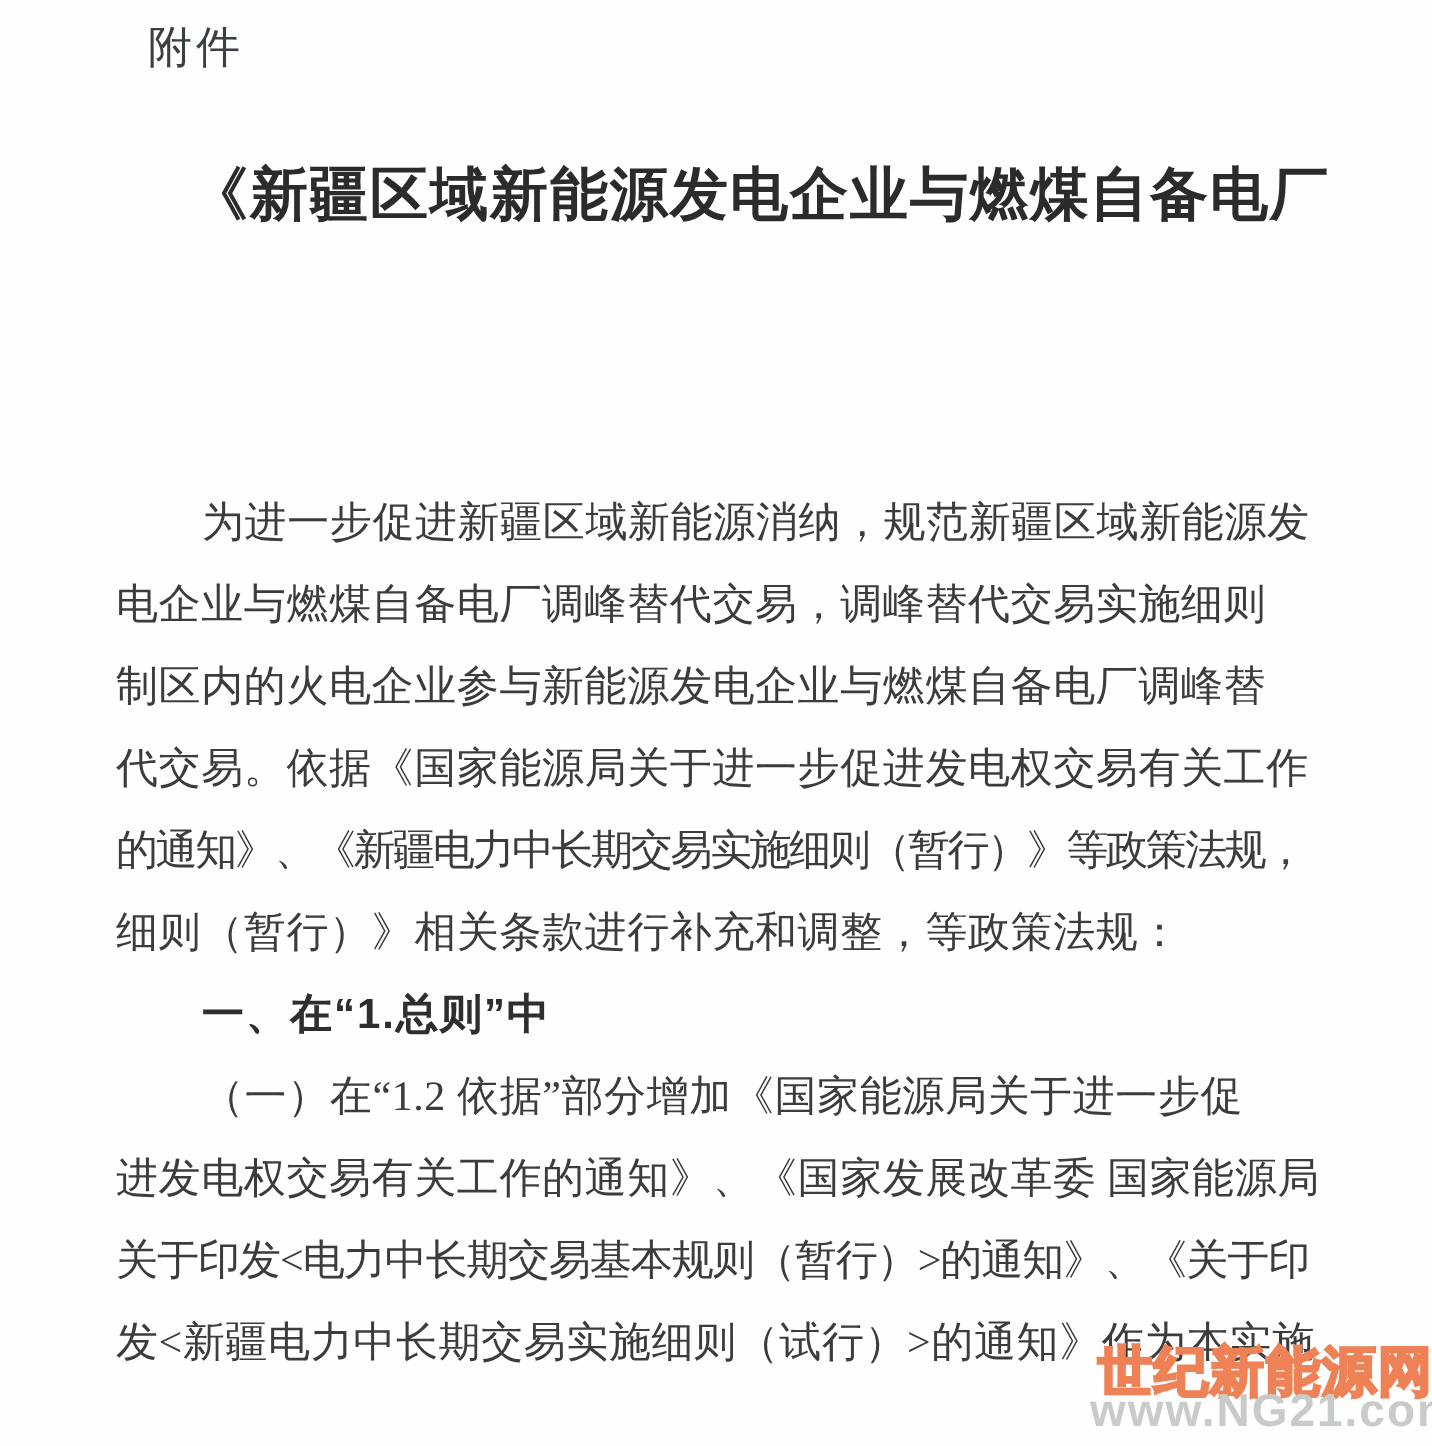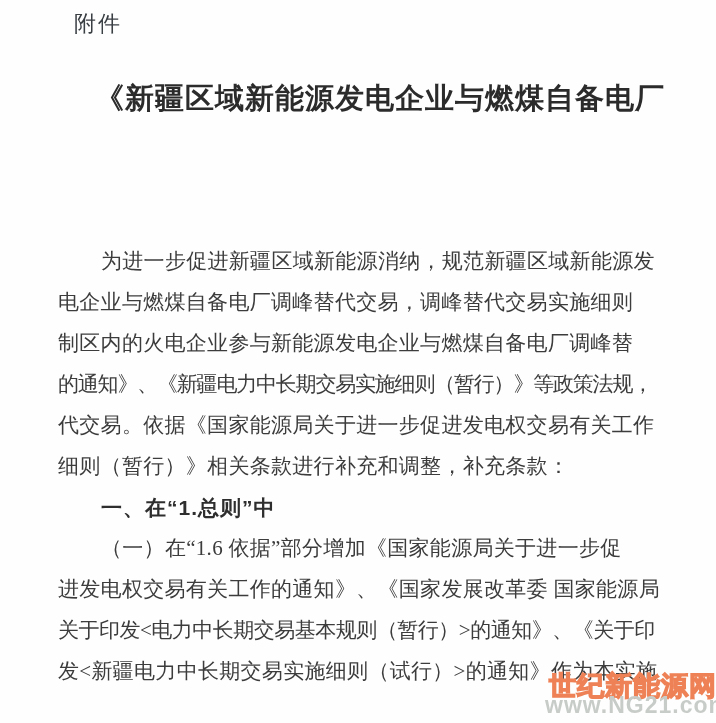--- a/index.html
+++ b/index.html
@@ -106,25 +106,25 @@
   <div class="attachment-label">附件</div>
 
   <h1 class="doc-title">
     <div>《新疆区域新能源发电企业与燃煤自备电厂</div>
   </h1>
 
   <div class="doc-body" style="color: rgb(60, 60, 60);">
     <div class="line indent">为进一步促进新疆区域新能源消纳，规范新疆区域新能源发</div>
     <div class="line">电企业与燃煤自备电厂调峰替代交易，调峰替代交易实施细则</div>
     <div class="line">制区内的火电企业参与新能源发电企业与燃煤自备电厂调峰替</div>
+    <div class="line">代交易。依据《国家能源局关于进一步促进发电权交易有关工作</div>
     <div class="line tight">的通知》、《新疆电力中长期交易实施细则（暂行）》等政策法规，</div>
-    <div class="line">代交易。依据《国家能源局关于进一步促进发电权交易有关工作</div>
-    <div class="line">细则（暂行）》相关条款进行补充和调整，补充条款：</div>
+    <div class="line">细则（暂行）》相关条款进行补充和调整，等政策法规：</div>
     <div class="line indent heading">一、在“1.总则”中</div>
-    <div class="line indent">（一）在“1.6 依据”部分增加《国家能源局关于进一步促</div>
+    <div class="line indent">（一）在“1.2 依据”部分增加《国家能源局关于进一步促</div>
     <div class="line">进发电权交易有关工作的通知》、《国家发展改革委 国家能源局</div>
     <div class="line tight-sm">关于印发&lt;电力中长期交易基本规则（暂行）&gt;的通知》、《关于印</div>
     <div class="line">发&lt;新疆电力中长期交易实施细则（试行）&gt;的通知》作为本实施</div>
   </div>
 
   <div class="watermark">
     <div class="wm-site-name" style="-webkit-text-stroke: 1.3px rgb(238, 129, 85);">世纪新能源网</div>
     <div class="wm-site-url" style="color: rgb(200, 204, 200);">www.NG21.com</div>
   </div>
 

